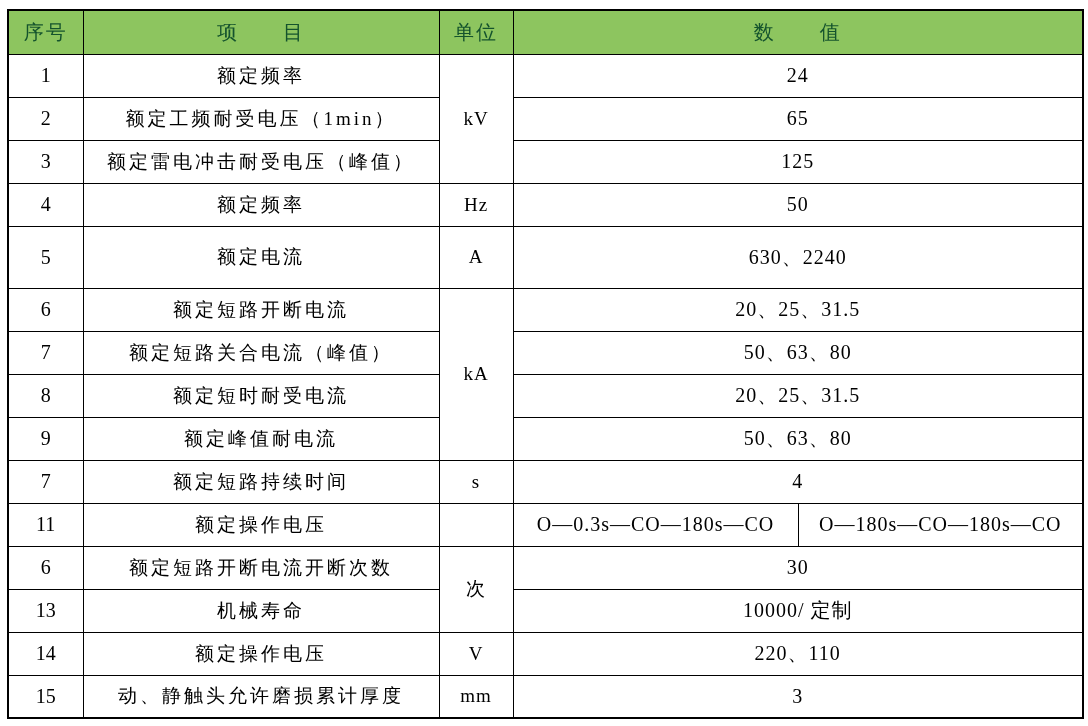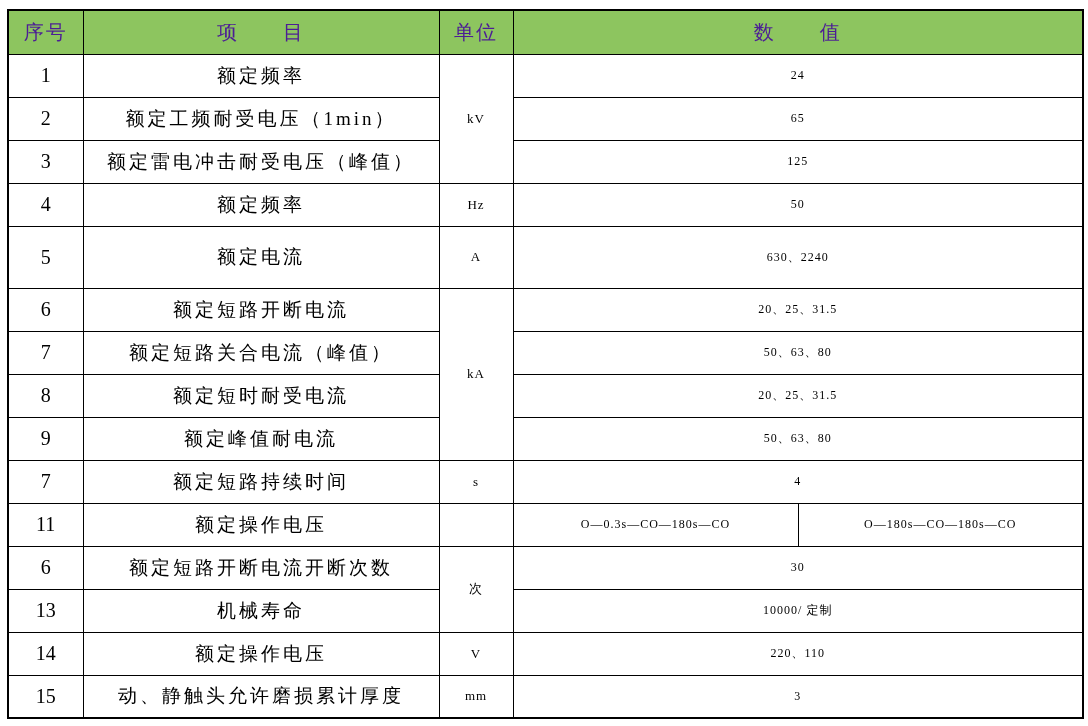--- a/index.html
+++ b/index.html
@@ -21,28 +21,28 @@
     padding:0 4px;
     overflow:hidden;
     font-weight:normal;
   }
   table.spec{border:2px solid #000000;}
   tr.hdr{height:44px;}
   tr.r{height:43px;}
   tr.tall{height:62px;}
   th.hcell{
     background:#8DC55F;
-    color:#4c1d95;
+    color:#14532d;
     font-size:20px;
     letter-spacing:2px;
   }
   td.c-no{font-size:20px;}
   td.c-item{font-size:19px;letter-spacing:3px;}
-  td.c-unit{font-size:13px;letter-spacing:1px;}
-  td.c-val{font-size:12px;letter-spacing:1px;}
+  td.c-unit{font-size:19px;letter-spacing:1px;}
+  td.c-val{font-size:20px;letter-spacing:1px;}
 </style>
 </head>
 <body>
 
 <table class="spec">
   <colgroup>
     <col style="width:75px">
     <col style="width:356px">
     <col style="width:74px">
     <col style="width:285px">

